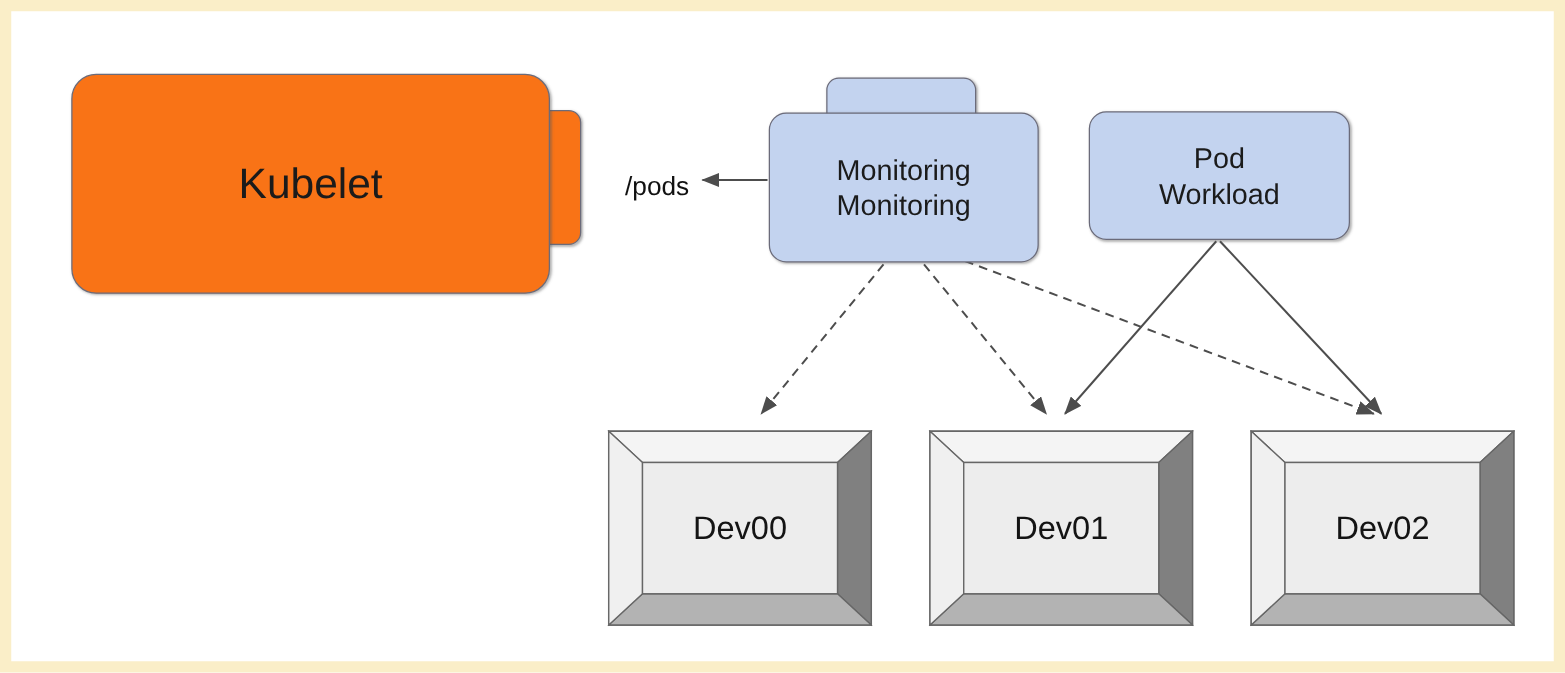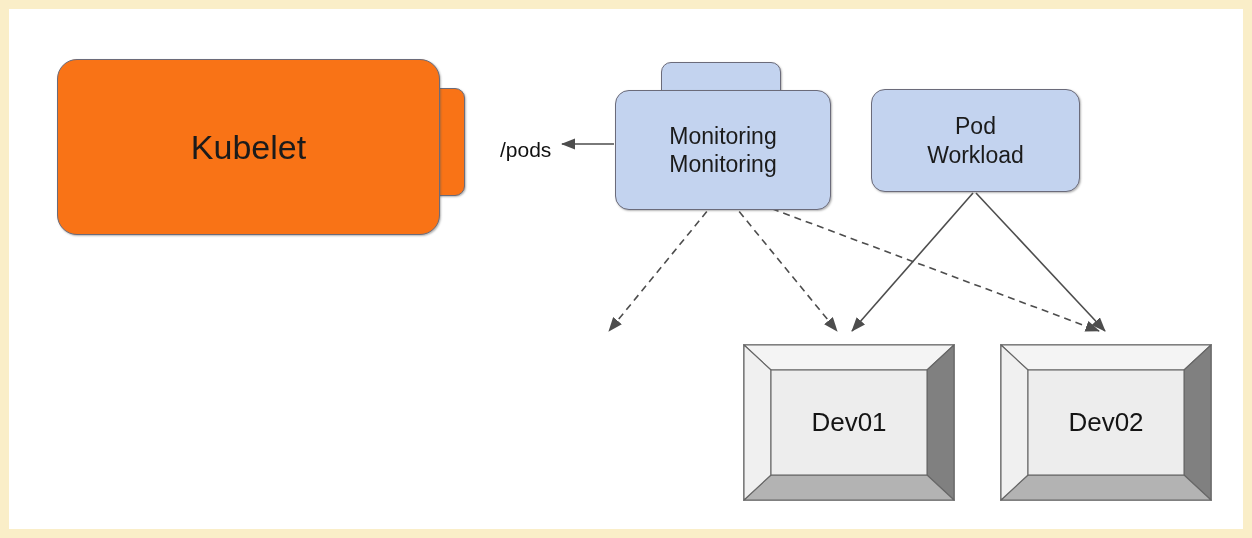--- a/index.html
+++ b/index.html
@@ -181,20 +181,31 @@
     </div>
   </div>
 
   <div class="node blue" id="workload-node">
     <div>
       <span class="node-label">Pod</span>
       <span class="node-label">Workload</span>
     </div>
   </div>
 
+  <div class="device" id="device-0">
+    <svg class="dev-svg" viewBox="0 0 212 157" xmlns="http://www.w3.org/2000/svg">
+      <rect x="1" y="1" width="210" height="155" fill="#ededed" stroke="#666" stroke-width="1.3"></rect>
+      <polygon points="1,1 211,1 184,26 28,26" fill="#f4f4f4" stroke="#666" stroke-width="1.1"></polygon>
+      <polygon points="211,1 211,156 184,131 184,26" fill="#808080" stroke="#666" stroke-width="1.1"></polygon>
+      <polygon points="1,156 211,156 184,131 28,131" fill="#b3b3b3" stroke="#666" stroke-width="1.1"></polygon>
+      <polygon points="1,1 28,26 28,131 1,156" fill="#f0f0f0" stroke="#666" stroke-width="1.1"></polygon>
+      <rect x="28" y="26" width="156" height="105" fill="#ededed" stroke="#666" stroke-width="1.1"></rect>
+    </svg>
+    <div class="dev-text">Dev00</div>
+  </div>
 
   <div class="device" id="device-1">
     <svg class="dev-svg" viewBox="0 0 212 157" xmlns="http://www.w3.org/2000/svg">
       <rect x="1" y="1" width="210" height="155" fill="#ededed" stroke="#666" stroke-width="1.3"></rect>
       <polygon points="1,1 211,1 184,26 28,26" fill="#f4f4f4" stroke="#666" stroke-width="1.1"></polygon>
       <polygon points="211,1 211,156 184,131 184,26" fill="#808080" stroke="#666" stroke-width="1.1"></polygon>
       <polygon points="1,156 211,156 184,131 28,131" fill="#b3b3b3" stroke="#666" stroke-width="1.1"></polygon>
       <polygon points="1,1 28,26 28,131 1,156" fill="#f0f0f0" stroke="#666" stroke-width="1.1"></polygon>
       <rect x="28" y="26" width="156" height="105" fill="#ededed" stroke="#666" stroke-width="1.1"></rect>
     </svg>

